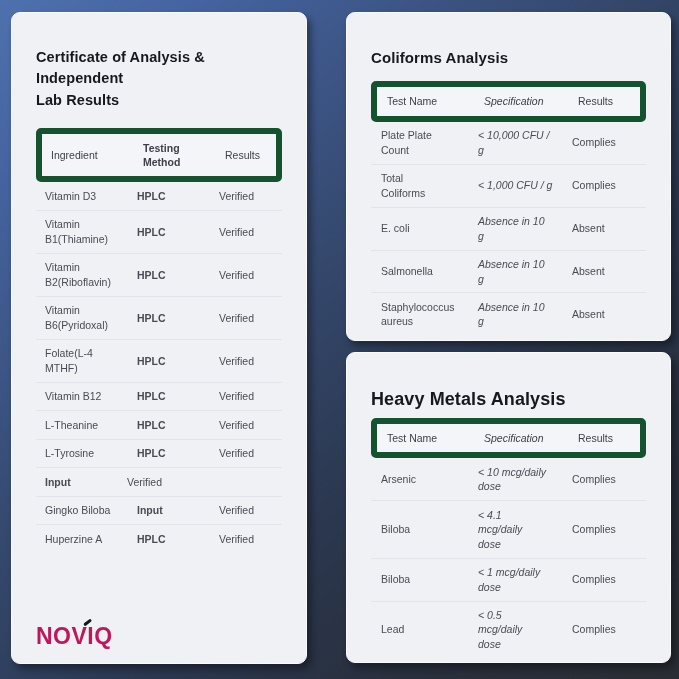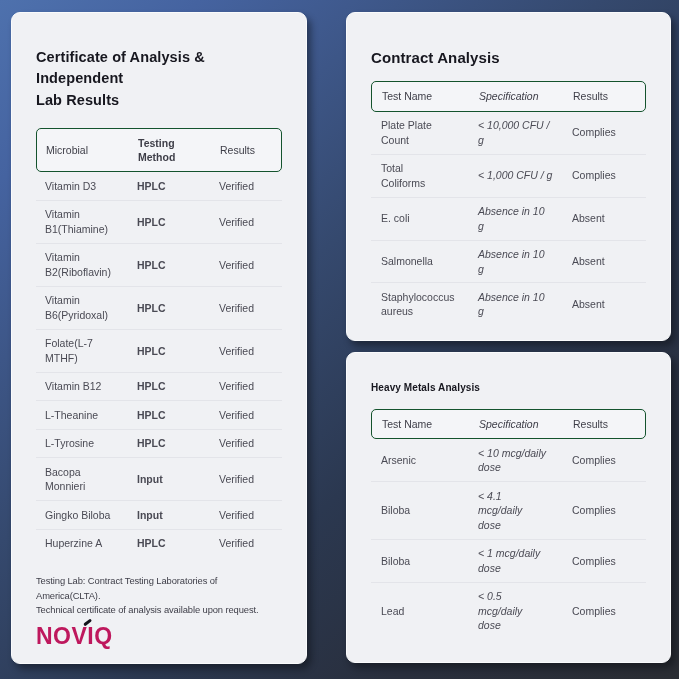--- a/index.html
+++ b/index.html
@@ -28,26 +28,26 @@
   #heavy-panel { left: 346px; top: 352px; width: 325px; height: 311px; padding: 21px 24px; }
 
   .panel-title {
     font-weight: 700;
     color: #17171f;
     white-space: pre-line;
     letter-spacing: 0.1px;
   }
   #coa-panel .panel-title   { font-size: 14.5px; line-height: 1.48; margin-bottom: 17px; }
   #micro-panel .panel-title { font-size: 15px;   margin-bottom: 15px; }
-  #heavy-panel .panel-title { font-size: 10px; margin-bottom: 16px; }
+  #heavy-panel .panel-title { font-size: 18px; margin-bottom: 8px; }
 
   .table-head {
     display: flex;
     align-items: center;
-    border: 1px solid #14532d;
+    border: 6px solid #14532d;
     background: #f4f5f8;
     border-radius: 5px;
     padding: 7px 0;
     color: #3e3e48;
     font-size: 10.5px;
     line-height: 1.35;
     white-space: pre-line;
   }
   .row {
     display: flex;
@@ -104,21 +104,21 @@
 </head>
 <body>
 
 <div id="stage">
 
   <section class="panel" id="coa-panel">
     <h1 class="panel-title">Certificate of Analysis &amp; Independent
 Lab Results</h1>
 
     <div class="table-head">
-      <div class="cell lc1">Microbial</div>
+      <div class="cell lc1">Ingredient</div>
       <div class="cell lc2">Testing
 Method</div>
       <div class="cell lc3">Results</div>
     </div>
 
     <div>
       <div class="row">
         <div class="cell lc1">Vitamin D3</div>
         <div class="cell lc2">HPLC</div>
         <div class="cell lc3">Verified</div>
@@ -135,66 +135,62 @@
         <div class="cell lc2">HPLC</div>
         <div class="cell lc3">Verified</div>
       </div>
       <div class="row">
         <div class="cell lc1">Vitamin
 B6(Pyridoxal)</div>
         <div class="cell lc2">HPLC</div>
         <div class="cell lc3">Verified</div>
       </div>
       <div class="row">
-        <div class="cell lc1">Folate(L-7
+        <div class="cell lc1">Folate(L-4
 MTHF)</div>
         <div class="cell lc2">HPLC</div>
         <div class="cell lc3">Verified</div>
       </div>
       <div class="row">
         <div class="cell lc1">Vitamin B12</div>
         <div class="cell lc2">HPLC</div>
         <div class="cell lc3">Verified</div>
       </div>
       <div class="row">
         <div class="cell lc1">L-Theanine</div>
         <div class="cell lc2">HPLC</div>
         <div class="cell lc3">Verified</div>
       </div>
       <div class="row">
         <div class="cell lc1">L-Tyrosine</div>
         <div class="cell lc2">HPLC</div>
         <div class="cell lc3">Verified</div>
       </div>
       <div class="row">
-        <div class="cell lc1">Bacopa
-Monnieri</div>
         <div class="cell lc2">Input</div>
         <div class="cell lc3">Verified</div>
       </div>
       <div class="row">
         <div class="cell lc1">Gingko Biloba</div>
         <div class="cell lc2">Input</div>
         <div class="cell lc3">Verified</div>
       </div>
       <div class="row">
         <div class="cell lc1">Huperzine A</div>
         <div class="cell lc2">HPLC</div>
         <div class="cell lc3">Verified</div>
       </div>
     </div>
 
-    <p class="footnote">Testing Lab: Contract Testing Laboratories of America(CLTA).
-Technical certificate of analysis available upon request.</p>
 
     <div class="logo"><span>NOV</span><span class="logo-i">I</span><span>Q</span></div>
   </section>
 
   <section class="panel" id="micro-panel">
-    <h2 class="panel-title">Contract Analysis</h2>
+    <h2 class="panel-title">Coliforms Analysis</h2>
 
     <div class="table-head">
       <div class="cell rc1">Test Name</div>
       <div class="cell rc2">Specification</div>
       <div class="cell rc3">Results</div>
     </div>
 
     <div>
       <div class="row">
         <div class="cell rc1">Plate Plate

